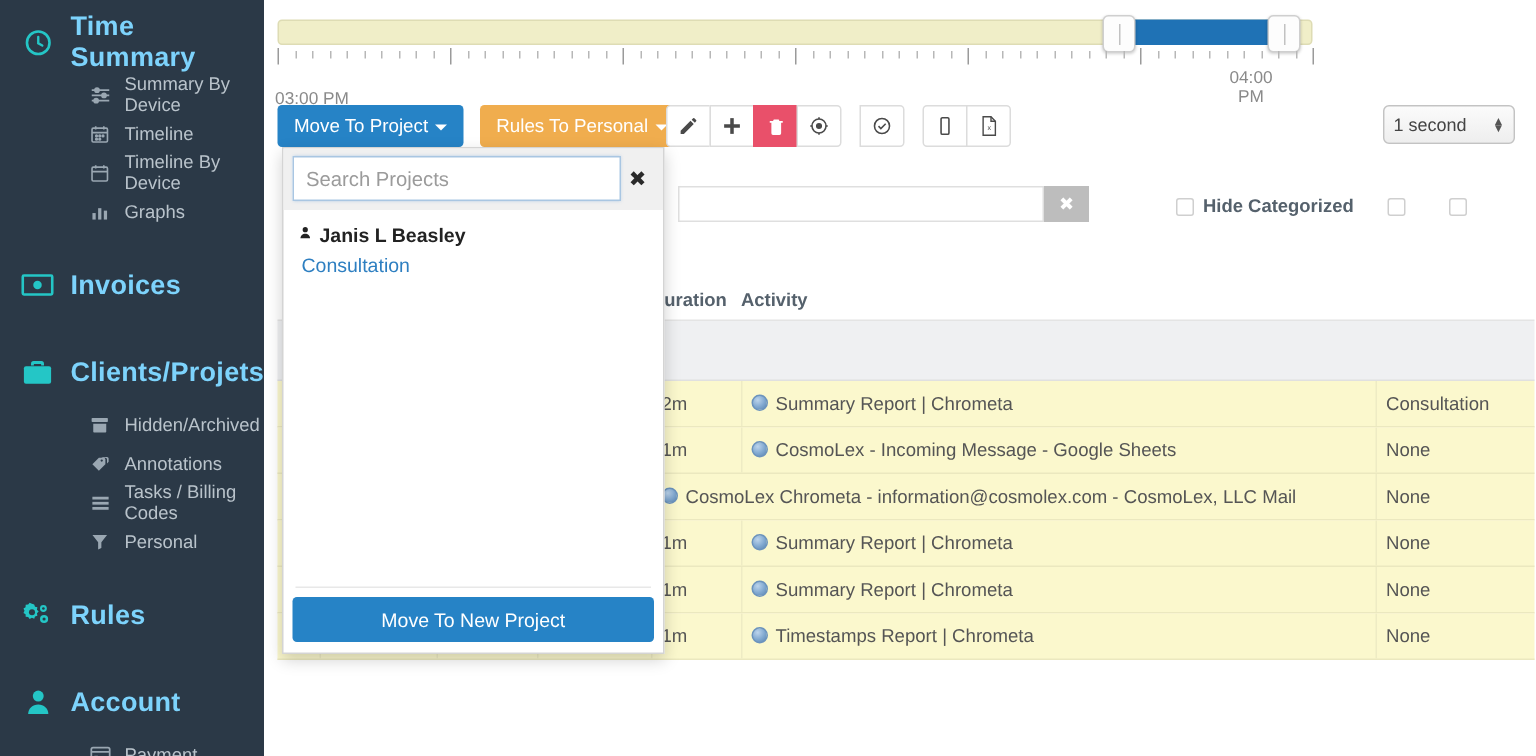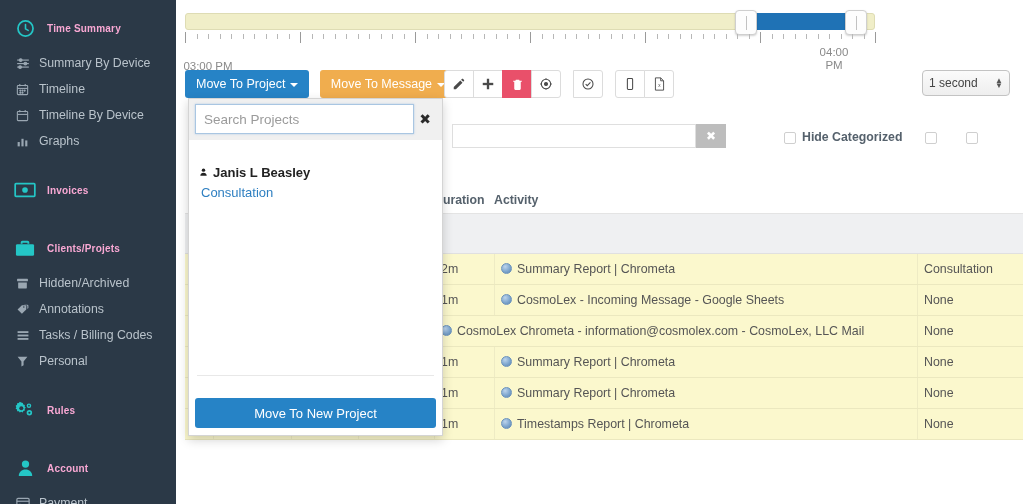--- a/index.html
+++ b/index.html
@@ -18,25 +18,25 @@
     background: #2b3947;
     overflow: hidden;
   }
   .nav-top {
     display: flex; align-items: center;
     height: 44px; padding-left: 12px;
   }
   .nav-top .ico { width: 26px; height: 26px; flex: 0 0 26px;
     display: flex; align-items: center; justify-content: center;
     color: #24c6c6; margin-right: 9px; }
-  .nav-top .lbl { color: #f9a8d4; font-size: 10px; font-weight: bold; letter-spacing: .2px; }
+  .nav-top .lbl { color: #7dd3fc; font-size: 18px; font-weight: bold; letter-spacing: .2px; }
 
   .nav-sub {
     display: flex; align-items: center;
-    height: 26px; padding-left: 14px;
+    height: 26px; padding-left: 14px; margin-left: 44px;
   }
   .nav-sub .ico { width: 17px; height: 16px; flex: 0 0 17px;
     display: flex; align-items: center; justify-content: center;
     color: #9aa7b2; margin-right: 8px; }
   .nav-sub .lbl { color: #b9c3cb; font-size: 12.3px; }
 
   .sidebar-spacer-sm { height: 6px; }
   .sidebar-spacer-md { height: 14px; }
 
   
@@ -181,21 +181,21 @@
     background: radial-gradient(circle at 35% 30%, #bcd4ec 0%, #7fa7cf 55%, #5b84ae 100%);
     border: 1px solid #6b93bd; margin-right: 5px; vertical-align: -1px;
   }
 
   
   #dropdown {
     position: absolute; left: 12px; top: 98px;
     width: 255px; height: 338px;
     background: #fff; border: 1px solid #d4d4d4;
     box-shadow: 0 4px 10px rgba(0,0,0,.18);
-    z-index: 50; display: flex; flex-direction: column; gap: 16px;
+    z-index: 50; display: flex; flex-direction: column;
   }
   .dd-search-area {
     background: #f0f0f0; padding: 5px 6px 6px 6px;
     display: flex; align-items: center;
   }
   .dd-input {
     flex: 1; height: 30px; border: 1px solid #a9c6e2;
     background: #fff; font-size: 13.5px; color: #8c8c8c;
     padding: 0 8px; outline: none; box-shadow: 0 0 2px rgba(120,170,220,.5);
     font-family: "Liberation Sans", sans-serif;
@@ -464,21 +464,21 @@
         <div class="tick minor" style="left: 667px;"></div>
         <div class="tick minor" style="left: 679px;"></div>
         <div class="tick major" style="left: 690px;"></div>
       </div>
     <div class="ruler-lbl" style="left:-8px; top:60px; width:80px;">03:00 PM</div>
     <div class="ruler-lbl" style="left:628px; top:46px; width:60px;">04:00
 PM</div>
 
     <div class="btn-row">
       <button class="btn btn-primary"><span>Move To Project</span><span class="caret"></span></button>
-      <button class="btn btn-warning"><span>Move To Message</span><span class="caret"></span></button>
+      <button class="btn btn-warning"><span>Rules To Personal</span><span class="caret"></span></button>
     </div>
 
     <div class="icon-group">
       <div class="igbtn">
         <svg width="14" height="14" viewBox="0 0 24 24" fill="currentColor">
             <path d="M3 17.3V21h3.7L18 9.7 14.3 6 3 17.3zM20.7 6.6a1 1 0 0 0 0-1.4l-2-2a1 1 0 0 0-1.4 0l-1.7 1.7L19.3 8.3z"></path>
           </svg>
       </div>
       <div class="igbtn">
         <svg width="14" height="14" viewBox="0 0 24 24" fill="currentColor">

